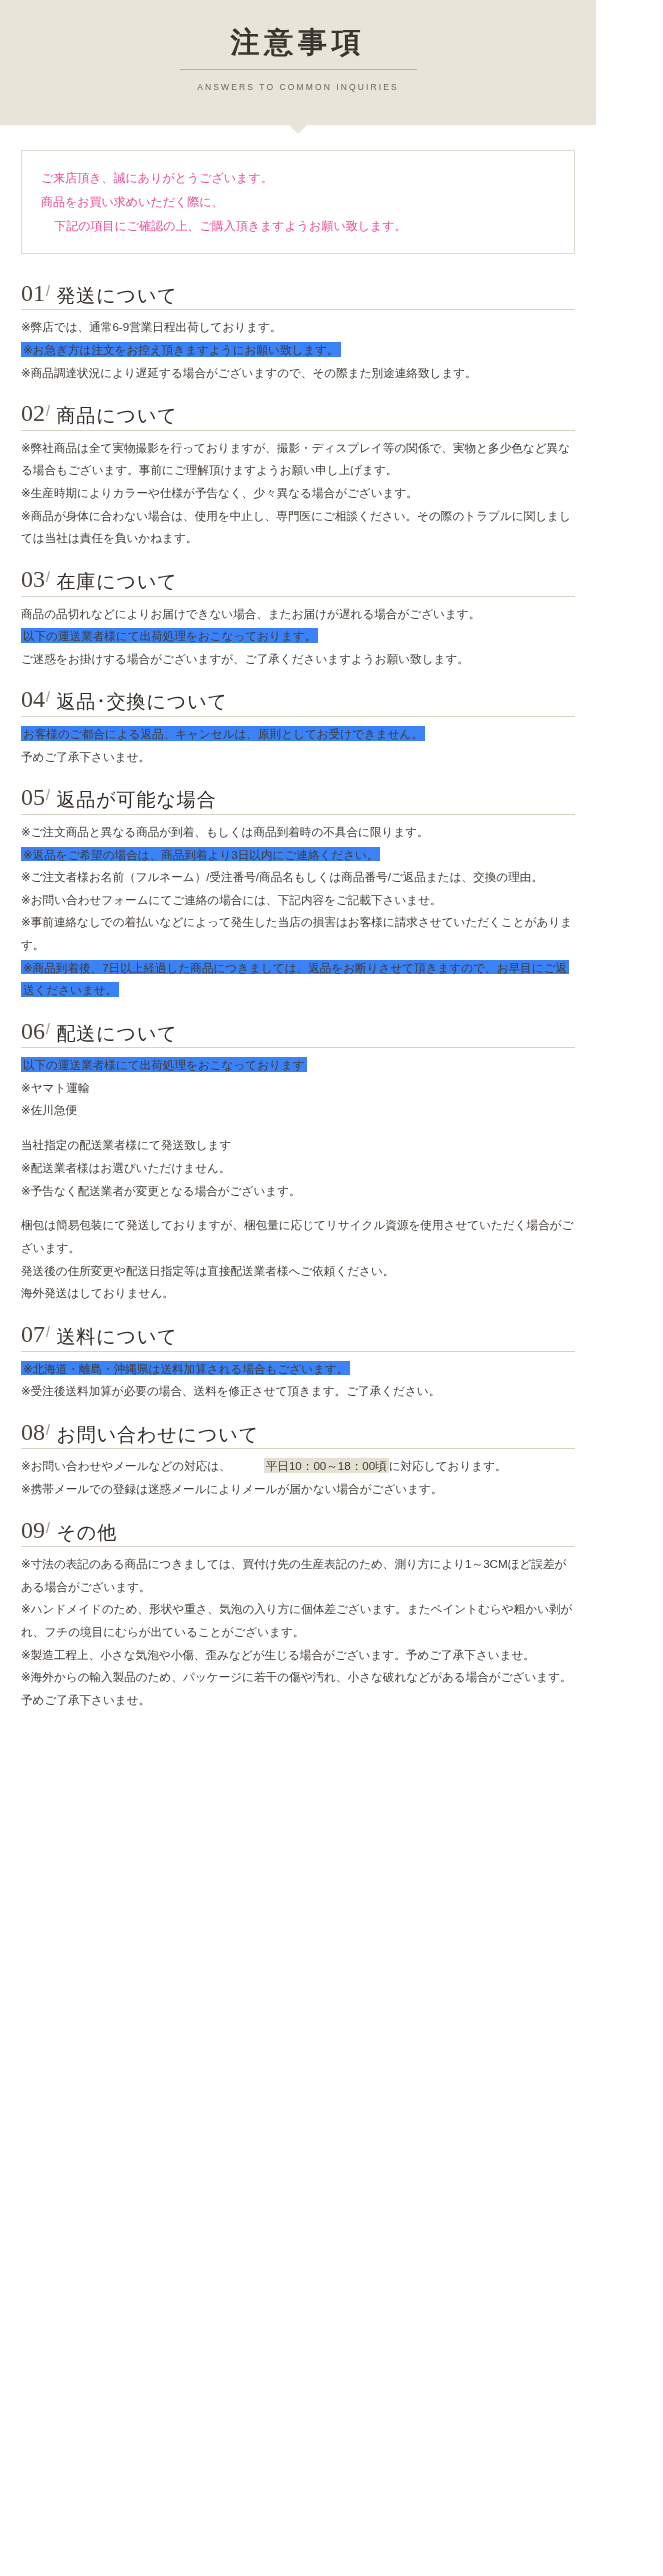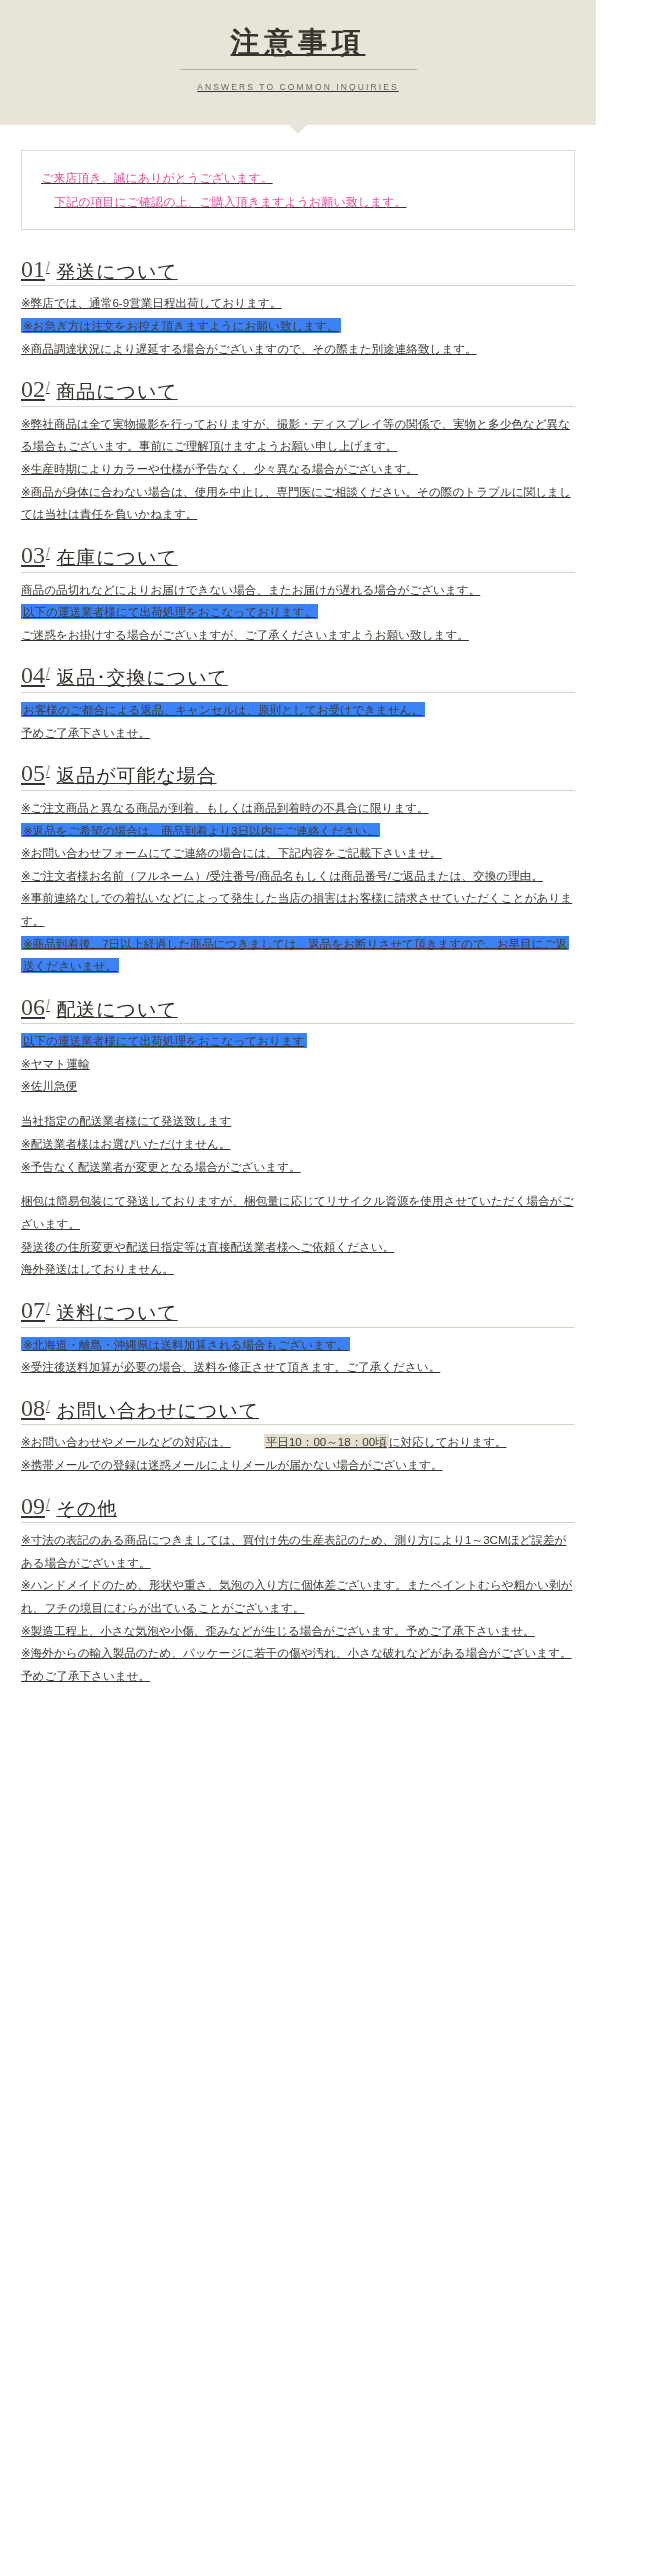--- a/index.html
+++ b/index.html
@@ -12,21 +12,20 @@
     font-family: "Liberation Sans", "DejaVu Sans", sans-serif;
     color: #333333;
     -webkit-font-smoothing: antialiased;
   }
   .page {
     width: 596px;
     min-height: 2576px;
     background: #ffffff;
     position: relative;
     box-sizing: border-box;
-    text-decoration: underline;
   }
 
   
   .header {
     background: #e9e4da;
     padding: 25px 0 21px 0;
     text-align: center;
     position: relative;
   }
   .header-title {
@@ -133,20 +132,21 @@
 
   <div class="header">
     <div class="header-title">注意事項</div>
     <div class="header-rule"></div>
     <div class="header-sub">ANSWERS TO COMMON INQUIRIES</div>
     <div class="header-arrow"></div>
   </div>
 
   <div class="intro">
     <p class="indent1">ご来店頂き、誠にありがとうございます。</p>
+    <p class="indent1">商品をお買い求めいただく際に、</p>
     <p class="indent2">下記の項目にご確認の上、ご購入頂きますようお願い致します。</p>
   </div>
 
   <div id="sections-root">
       <div class="section">
         <div class="sec-head">
           <span class="sec-num">01</span>
           <span class="sec-slash">/</span>
           <span class="sec-title">発送について</span>
         </div>
@@ -193,22 +193,22 @@
       </div>
       <div class="section">
         <div class="sec-head">
           <span class="sec-num">05</span>
           <span class="sec-slash">/</span>
           <span class="sec-title">返品が可能な場合</span>
         </div>
         <div class="body-text">
           <p>※ご注文商品と異なる商品が到着、もしくは商品到着時の不具合に限ります。</p>
           <p><span class="hl">※返品をご希望の場合は、商品到着より3日以内にご連絡ください。</span></p>
+          <p>※ご注文者様お名前（フルネーム）/受注番号/商品名もしくは商品番号/ご返品または、交換の理由。</p>
           <p>※お問い合わせフォームにてご連絡の場合には、下記内容をご記載下さいませ。</p>
-          <p>※ご注文者様お名前（フルネーム）/受注番号/商品名もしくは商品番号/ご返品または、交換の理由。</p>
           <p>※事前連絡なしでの着払いなどによって発生した当店の損害はお客様に請求させていただくことがあります。</p>
           <p><span class="hl">※商品到着後、7日以上経過した商品につきましては、返品をお断りさせて頂きますので、お早目にご返送くださいませ。</span></p>
         </div>
       </div>
       <div class="section">
         <div class="sec-head">
           <span class="sec-num">06</span>
           <span class="sec-slash">/</span>
           <span class="sec-title">配送について</span>
         </div>

